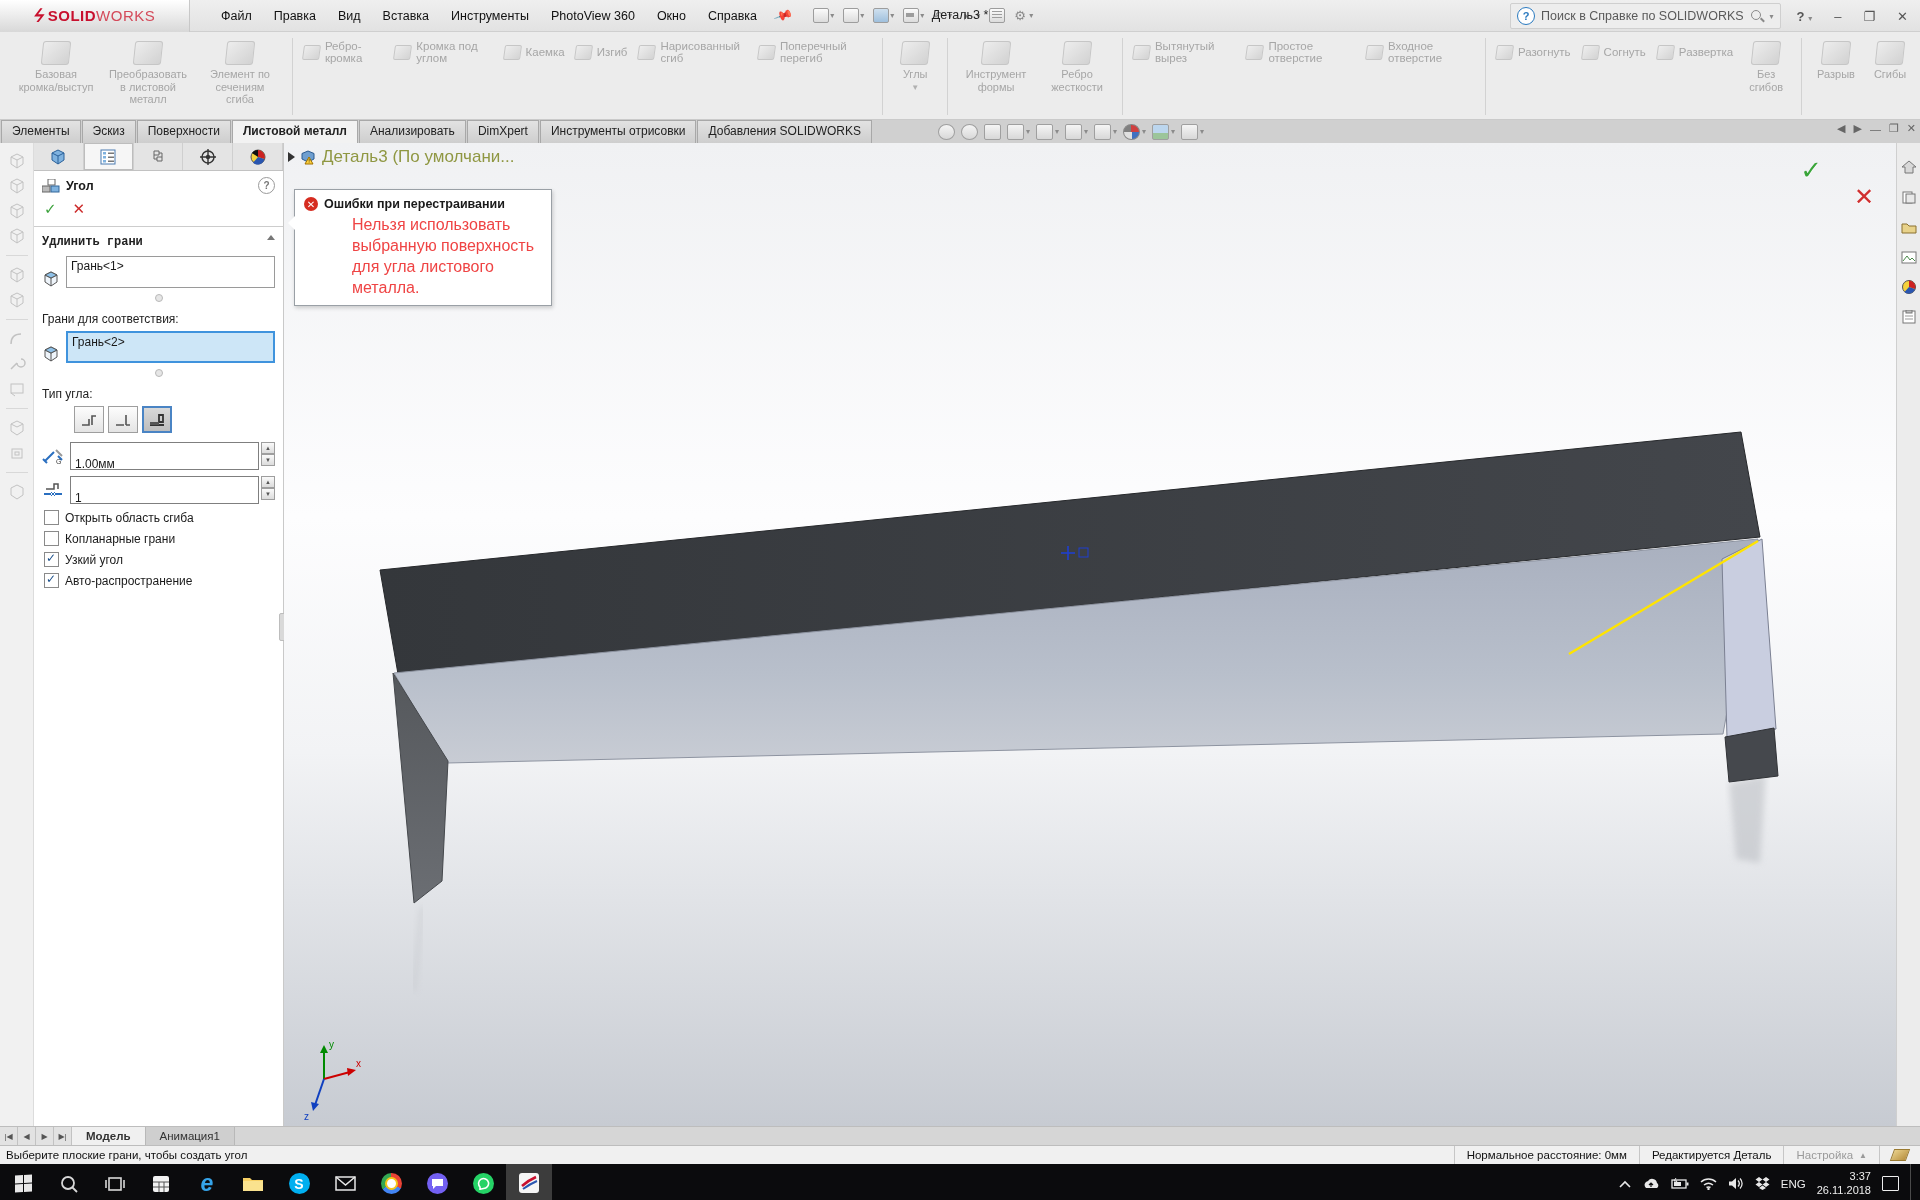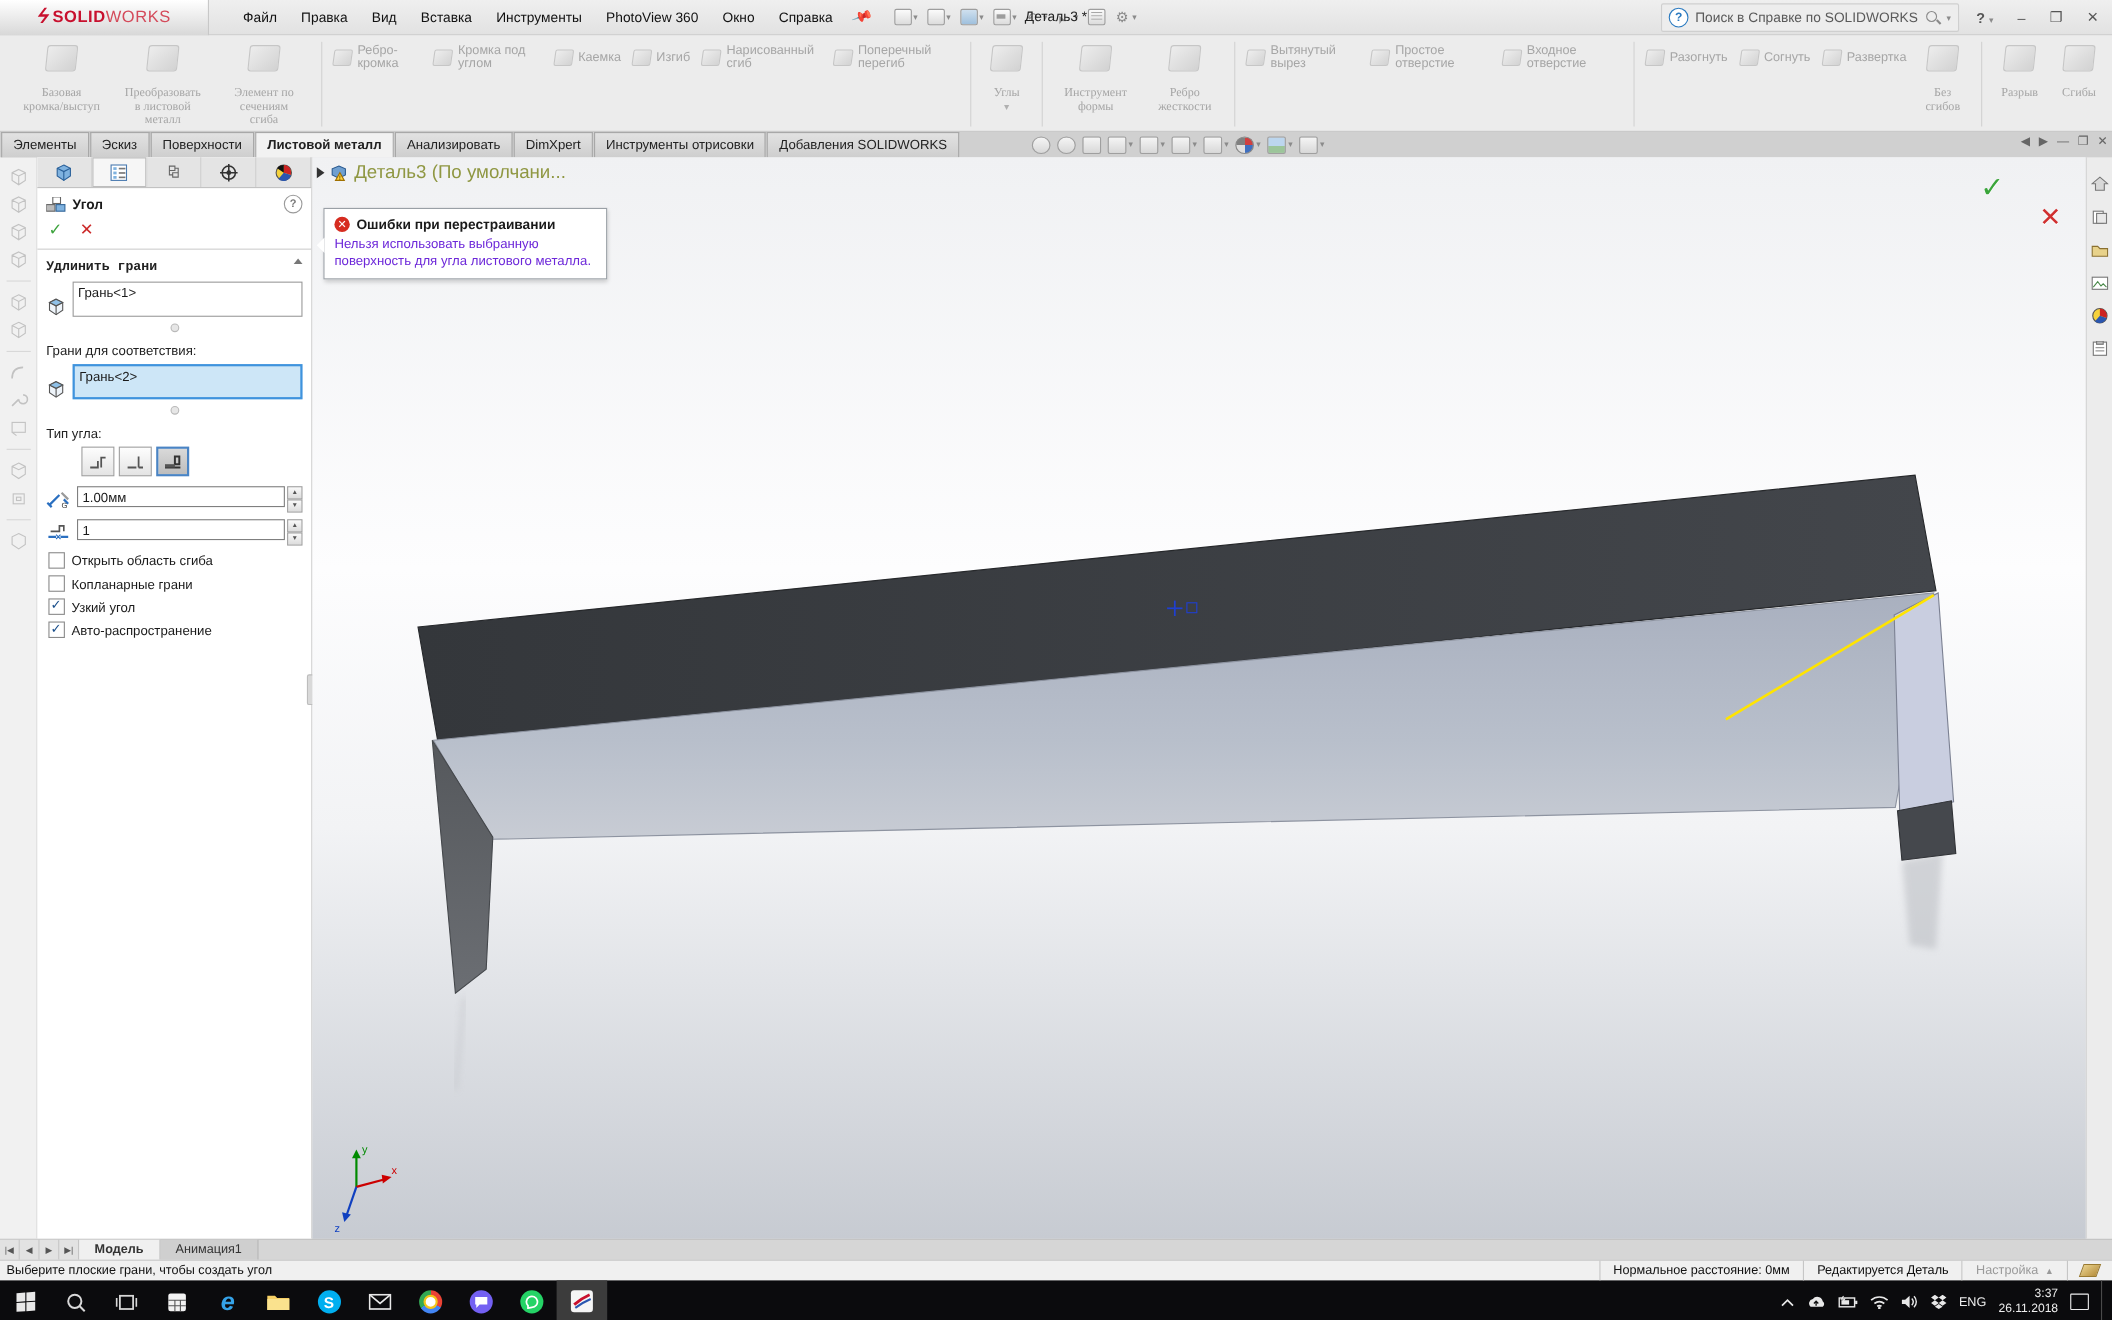--- a/index.html
+++ b/index.html
@@ -38,21 +38,21 @@
   .mag{position:relative;width:14px;height:14px;}
   .mag:before{content:"";position:absolute;left:1px;top:1px;width:8px;height:8px;border:1.8px solid #8a8a8a;border-radius:50%;}
   .mag:after{content:"";position:absolute;left:10px;top:10px;width:5px;height:1.8px;background:#8a8a8a;transform:rotate(45deg);}
   .wbtn{color:#555;font-size:13px;padding:2px 6px;}
   
   .ribbon{height:87px;background:#ececec;display:flex;align-items:stretch;padding:4px 4px 2px 10px;box-sizing:border-box;gap:2px;}
   .rsep{width:1px;background:#d2d2d2;margin:2px 4px;}
   .rgroup{display:flex;align-items:flex-start;}
   .bigcol{display:flex;flex-direction:column;align-items:center;justify-content:flex-start;
     width:92px;padding-top:5px;color:#a6a6a6;font-size:11px;text-align:center;line-height:1.15;}
-  .bigcol .lbl{white-space:pre-line;margin-top:13px;font-family:Liberation Serif, serif;}
+  .bigcol .lbl{white-space:pre-line;margin-top:3px;}
   .bic{width:26px;height:22px;border:1px solid #c6c6c6;background:linear-gradient(135deg,#ededed,#d2d2d2);
     border-radius:3px;transform:skewX(-6deg);}
   .smallcol{display:flex;flex-direction:row;gap:3px;padding-top:7px;color:#a6a6a6;font-size:11.5px;}
   .srow{display:flex;align-items:center;gap:5px;height:18px;padding:0 4px;}
   .sic{width:15px;height:13px;border:1px solid #c6c6c6;background:linear-gradient(135deg,#eeeeee,#d3d3d3);
     border-radius:2px;transform:skewX(-8deg);flex:0 0 auto;}
   .chevd{font-size:8px;color:#b0b0b0;margin-top:2px;}
   
   .tabrow{position:relative;height:23px;background:#d0d0d0;border-top:1px solid #cacaca;display:flex;align-items:flex-end;}
   .ctab{padding:3px 10px 3px;margin-left:1px;border:1px solid #a8a8a8;border-bottom:none;background:linear-gradient(#e2e2e2,#cecece);
@@ -86,21 +86,21 @@
   .listbox{flex:1;height:32px;background:#fff;border:1px solid #9a9a9a;padding:2px 4px;box-sizing:border-box;font-size:12px;}
   .listbox.hl{background:#cde6f7;border:2px solid #3f93dd;}
   .dot{width:6px;height:6px;border:1px solid #b9b9b9;border-radius:50%;background:#e6e6e6;margin:4px auto;}
   .pm-label{padding:6px 8px 3px;color:#222;}
   .ctype{display:flex;gap:4px;padding:2px 8px 6px 40px;}
   .ctbtn{width:28px;height:25px;border:1px solid #9e9e9e;background:linear-gradient(#fdfdfd,#e4e4e4);
     display:flex;align-items:center;justify-content:center;}
   .ctbtn.sel{background:linear-gradient(#d9d9d9,#bdbdbd);border:2px solid #4a84c4;width:26px;height:23px;}
   .inrow{display:flex;align-items:center;gap:6px;padding:3px 8px;}
   .inbox{flex:1;display:flex;}
-  .tin{flex:1;height:19px;background:#fff;border:1px solid #7f7f7f;padding:1px 4px;box-sizing:border-box;line-height:17px;}
+  .tin{flex:1;height:19px;background:#fff;border:1px solid #7f7f7f;padding:13px 4px;box-sizing:border-box;line-height:17px;}
   .spin{width:14px;display:flex;flex-direction:column;margin-left:2px;}
   .spin span{height:10px;border:1px solid #9e9e9e;background:linear-gradient(#fafafa,#dcdcdc);
     font-size:6px;color:#555;display:flex;align-items:center;justify-content:center;}
   .cbrow{display:flex;align-items:center;gap:6px;padding:3px 10px;}
   .cb{width:13px;height:13px;border:1px solid #8a8a8a;background:#fff;position:relative;flex:0 0 auto;}
   .cb.checked:after{content:"✓";position:absolute;left:1px;top:-2px;color:#1a4f8b;font-size:12px;font-weight:bold;}
   .pm-splitter{position:absolute;right:-3px;top:470px;width:5px;height:26px;background:#d9d9d9;border:1px solid #bdbdbd;border-radius:2px;}
   
   .mcube{width:18px;height:18px;flex:0 0 auto;}
   
@@ -110,21 +110,21 @@
   .tree-fly{position:absolute;left:4px;top:4px;display:flex;align-items:center;gap:5px;}
   .tree-exp{width:0;height:0;border-top:5px solid transparent;border-bottom:5px solid transparent;border-left:7px solid #333;}
   .tree-label{font-size:17px;color:#8f9742;}
   .err-tip{position:absolute;left:10px;top:46px;width:238px;background:#fff;border:1px solid #9aa0a6;
     padding:7px 9px;box-shadow:1px 2px 4px rgba(0,0,0,.18);}
   .err-tip:before{content:"";position:absolute;left:-7px;top:26px;width:0;height:0;
     border-top:7px solid transparent;border-bottom:7px solid transparent;border-right:7px solid #fff;}
   .err-title{display:flex;align-items:center;gap:6px;font-weight:bold;font-size:12.5px;margin-bottom:3px;}
   .err-ic{width:14px;height:14px;border-radius:50%;background:#d62c20;color:#fff;font-size:10px;font-weight:bold;
     display:flex;align-items:center;justify-content:center;flex:0 0 auto;}
-  .err-msg{font-size:12px;line-height:1.32;color:#6d28d9;}
+  .err-msg{font-size:16px;line-height:1.32;color:#ef4444;margin-left:48px;}
   .confirm-check{position:absolute;right:74px;top:12px;color:#3aa53a;font-size:26px;font-weight:bold;text-shadow:0 1px 0 #fff;}
   .confirm-x{position:absolute;right:22px;top:40px;color:#d03030;font-size:24px;font-weight:bold;text-shadow:0 1px 0 #fff;}
   
   .taskstrip{width:24px;background:#ececec;border-left:1px solid #cfcfcf;display:flex;flex-direction:column;
     align-items:center;padding-top:16px;gap:14px;box-sizing:border-box;color:#8a8a8a;}
   .tsic{width:16px;height:16px;display:flex;align-items:center;justify-content:center;}
   
   .modeltabs{height:18px;background:#d6d6d6;border-top:1px solid #bdbdbd;display:flex;align-items:stretch;font-size:11.5px;}
   .mnav{display:flex;}
   .mnav span{width:17px;display:flex;align-items:center;justify-content:center;border-right:1px solid #c2c2c2;color:#555;font-size:8px;background:#e2e2e2;}

